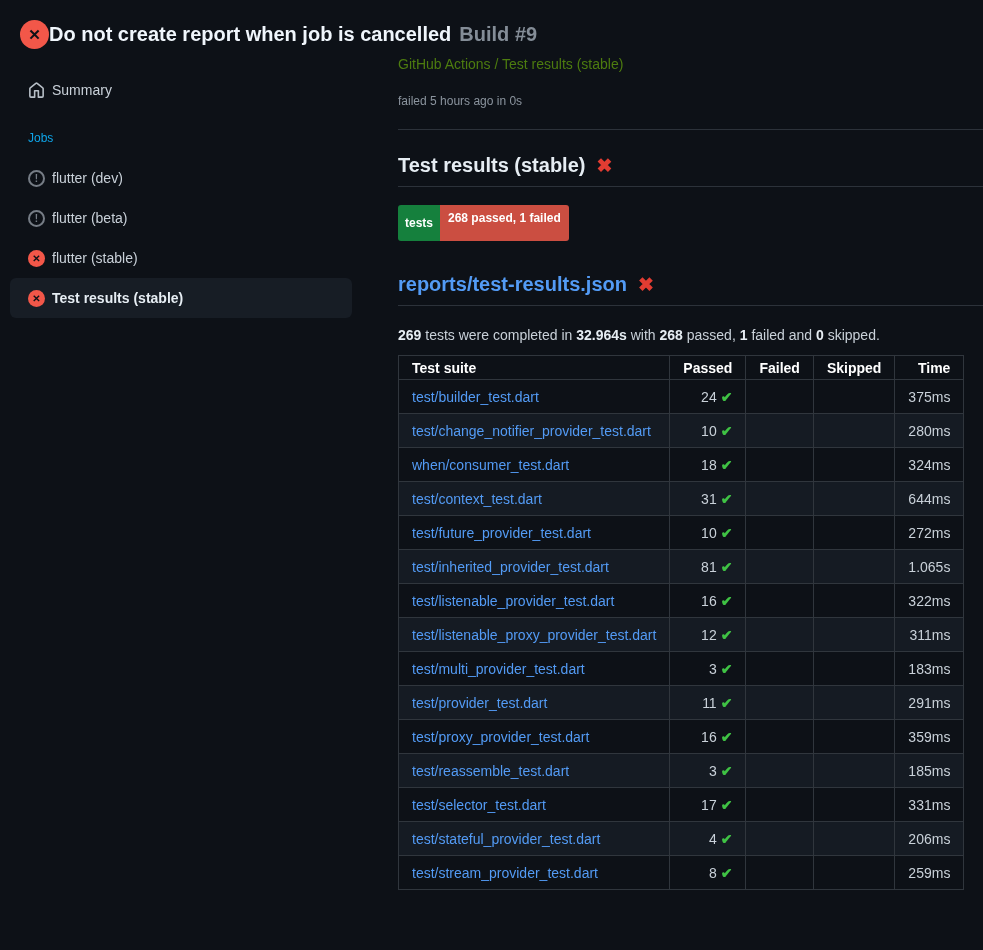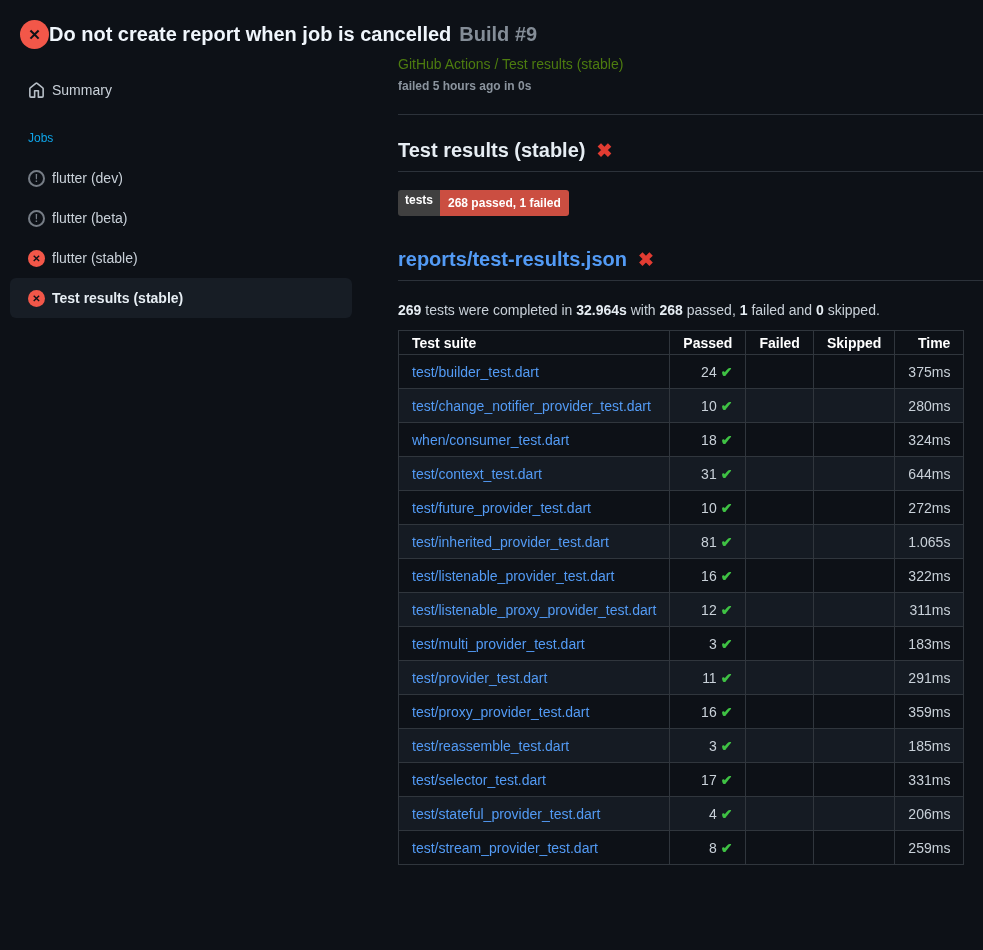--- a/index.html
+++ b/index.html
@@ -42,35 +42,35 @@
   .side-item.selected { background: #171d25; font-weight: bold; color: #e6edf3; }
   .side-section-label {
     color: #0ea5e9; font-size: 12px; margin: 21px 0 13px 28px;
   }
   .home-icon { width: 17px; height: 17px; flex: none; }
   .home-icon svg { display: block; width: 17px; height: 17px; fill: #b7bfc7; }
 
   
   .main { position: absolute; left: 398px; top: 0; right: 0; }
   .breadcrumb { margin-top: 56px; font-weight: normal; color: #4d7c0f; }
-  .status-line { margin-top: 7px; font-size: 12px; color: #8b949e; font-weight: bold; }
+  .status-line { margin-top: 22px; font-size: 12px; color: #8b949e; }
   .rule { border: none; border-top: 1px solid #2c323a; margin: 0; }
   .rule-1 { margin-top: 21px; }
 
   h2.report-h {
     display: flex; align-items: center; gap: 11px;
     font-size: 20px; font-weight: bold; color: #e6edf3;
     margin-top: 24px; padding-bottom: 9px; border-bottom: 1px solid #2c323a;
   }
   h2.report-h.link-h { color: #539bf5; margin-top: 32px; }
   .x-mark { color: #e23c32; font-size: 19px; font-weight: bold; }
 
   .badge { display: inline-flex; margin-top: 18px; font-size: 12px; font-weight: bold;
            border-radius: 3px; overflow: hidden; color: #ffffff; }
-  .badge .badge-key { background: #404040; padding: 3px 7px; }
+  .badge .badge-key { background: #15803d; padding: 11px 7px; }
   .badge .badge-val { background: #cb4e41; padding: 6px 8px; }
 
   .summary-line { margin-top: 21px; color: #c9d1d9; }
   .summary-line b { color: #e6edf3; }
 
   
   table.results {
     margin-top: 12px; width: 554px;
     border-collapse: collapse; font-size: 14px;
   }

